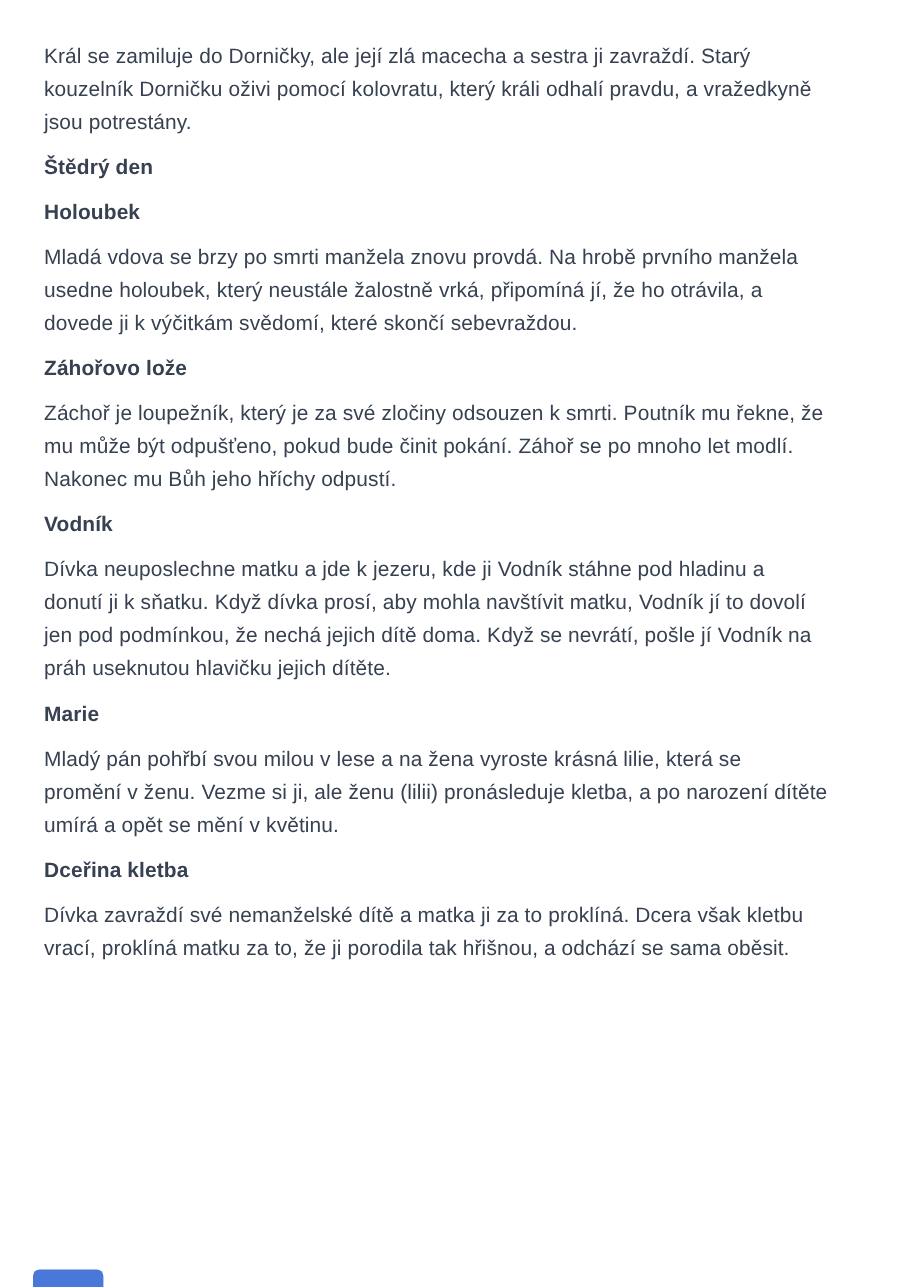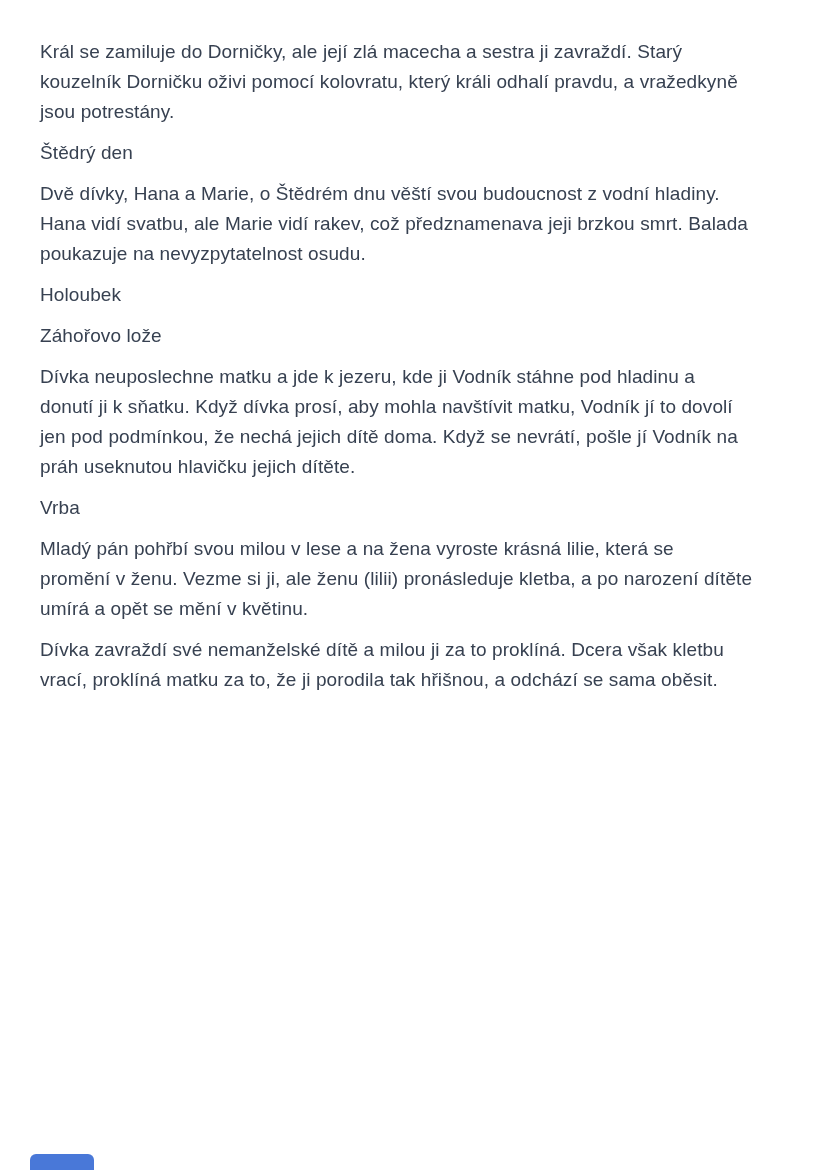--- a/index.html
+++ b/index.html
@@ -25,49 +25,55 @@
     line-height: 30px;
     color: #374151;
     letter-spacing: 0.1px;
   }
   .doc p {
     margin: 0 0 11px 0;
     white-space: pre-line; 
   }
   .doc p.section-title {
     margin: 0 0 11px 0;
+    font-weight: bold;
   }
   .partial-button {
     position: absolute;
     left: 30px;
     top: 1154px;
     width: 64px;
     height: 16px;
     background: #4978d8;
     border-radius: 6px 6px 0 0;
   }
 </style>
 </head>
 <body>
 
 <main class="doc">
   <p>Král se zamiluje do Dorničky, ale její zlá macecha a sestra ji zavraždí. Starý
 kouzelník Dorničku oživi pomocí kolovratu, který králi odhalí pravdu, a vražedkyně
 jsou potrestány.</p>
   <p class="section-title">Štědrý den</p>
-  <p>Dvě dívky, Hana a Marie, o Štědrém dnu věští svou budoucnost z vodní hladiny.
-Hana vidí svatbu, ale Marie vidí rakev, což předznamenava jeji brzkou smrt. Balada
-poukazuje na nevyzpytatelnost osudu.</p>
   <p class="section-title">Holoubek</p>
+  <p>Mladá vdova se brzy po smrti manžela znovu provdá. Na hrobě prvního manžela
+usedne holoubek, který neustále žalostně vrká, připomíná jí, že ho otrávila, a
+dovede ji k výčitkám svědomí, které skončí sebevraždou.</p>
   <p class="section-title">Záhořovo lože</p>
+  <p>Záchoř je loupežník, který je za své zločiny odsouzen k smrti. Poutník mu řekne, že
+mu může být odpušťeno, pokud bude činit pokání. Záhoř se po mnoho let modlí.
+Nakonec mu Bůh jeho hříchy odpustí.</p>
+  <p class="section-title">Vodník</p>
   <p>Dívka neuposlechne matku a jde k jezeru, kde ji Vodník stáhne pod hladinu a
 donutí ji k sňatku. Když dívka prosí, aby mohla navštívit matku, Vodník jí to dovolí
 jen pod podmínkou, že nechá jejich dítě doma. Když se nevrátí, pošle jí Vodník na
 práh useknutou hlavičku jejich dítěte.</p>
-  <p class="section-title">Vrba</p>
+  <p class="section-title">Marie</p>
   <p>Mladý pán pohřbí svou milou v lese a na žena vyroste krásná lilie, která se
 promění v ženu. Vezme si ji, ale ženu (lilii) pronásleduje kletba, a po narození dítěte
 umírá a opět se mění v květinu.</p>
-  <p>Dívka zavraždí své nemanželské dítě a milou ji za to proklíná. Dcera však kletbu
+  <p class="section-title">Dceřina kletba</p>
+  <p>Dívka zavraždí své nemanželské dítě a matka ji za to proklíná. Dcera však kletbu
 vrací, proklíná matku za to, že ji porodila tak hřišnou, a odchází se sama oběsit.</p>
 </main>
 
 <div class="partial-button"></div>
 
 </body></html>

